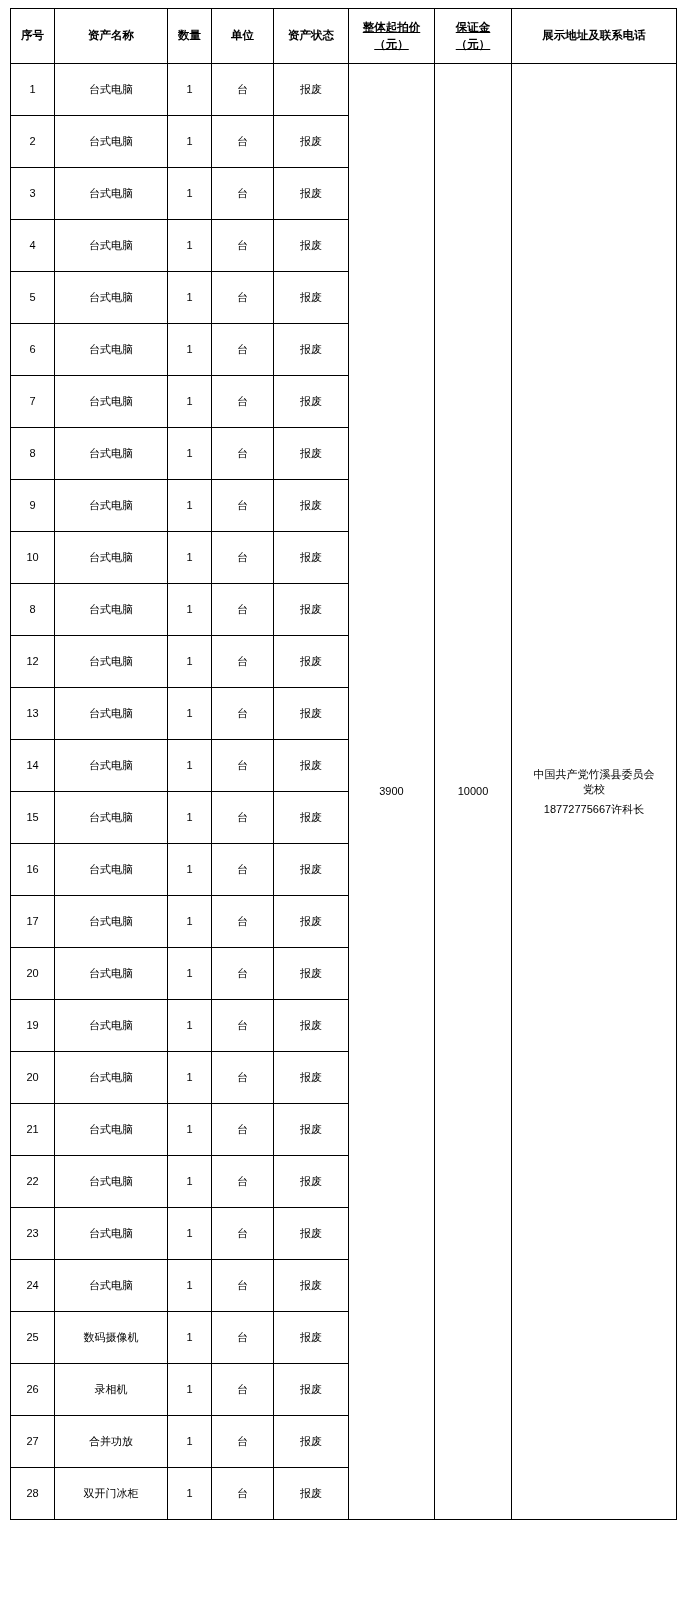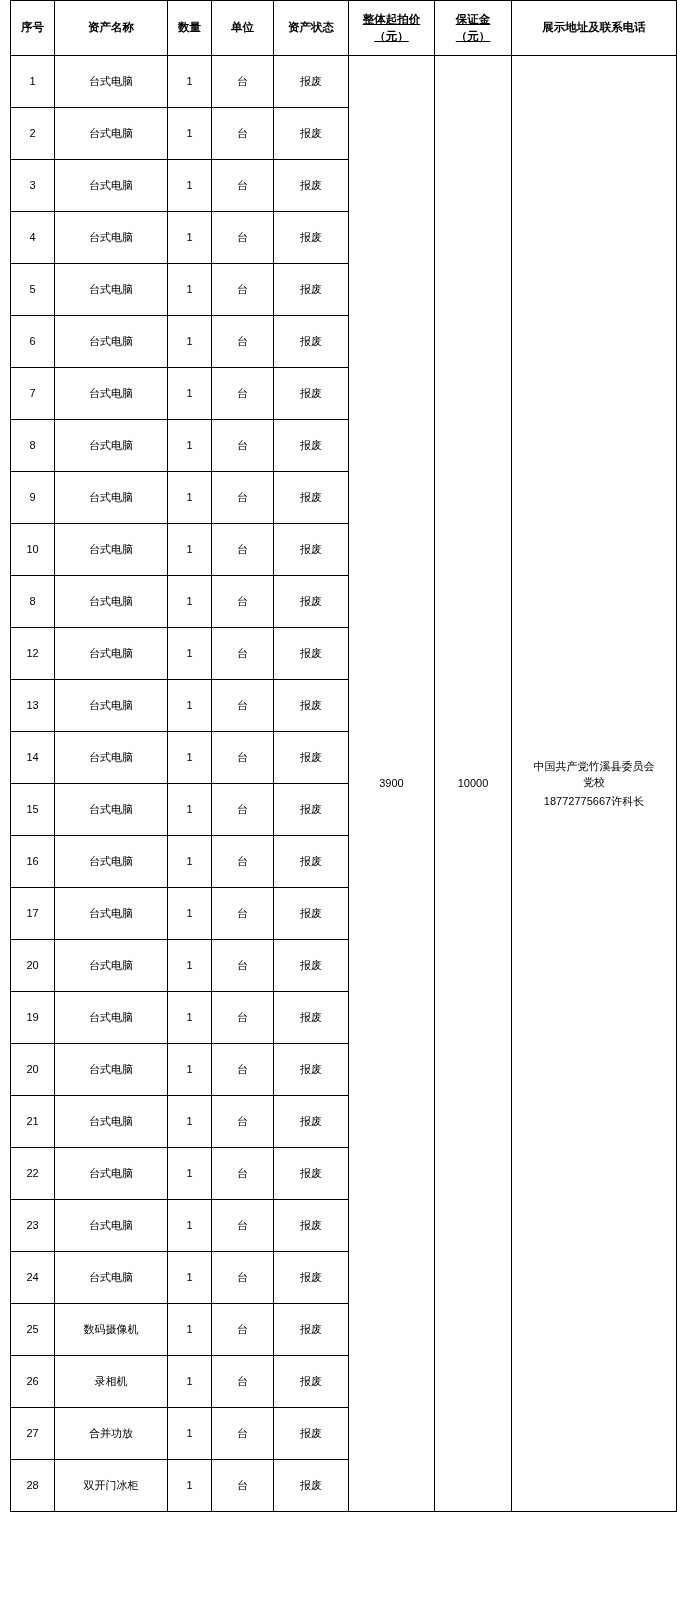--- a/index.html
+++ b/index.html
@@ -8,21 +8,21 @@
     background: #ffffff;
   }
   body {
     width: 686px;
     font-family: "Liberation Sans", "DejaVu Sans", sans-serif;
     color: #000000;
   }
   .page {
     width: 686px;
     box-sizing: border-box;
-    padding: 0 10px 0 10px;
+    padding: 8px 10px 0 10px;
   }
   table.asset-table {
     border-collapse: collapse;
     width: 666px;
     table-layout: fixed;
   }
   table.asset-table th,
   table.asset-table td {
     border: 1px solid #000000;
     text-align: center;
@@ -56,21 +56,21 @@
     font-size: 11px;
   }
   .addr-cell {
     vertical-align: middle;
     text-align: left;
     padding: 0 6px;
     font-size: 11.5px;
     line-height: 1.9;
   }
   .addr-line1 { display: block; }
-  .addr-line2 { display: block; }
+  .addr-line2 { display: block; font-family: Liberation Mono, monospace; }
   .addr-line3 { display: block; margin-top: 2px; font-size: 11px; }
   .footnote {
     width: 666px;
     text-align: right;
     font-size: 10.5px;
     color: #5b6a80;
     padding-top: 22px;
     padding-right: 4px;
     box-sizing: border-box;
   }

